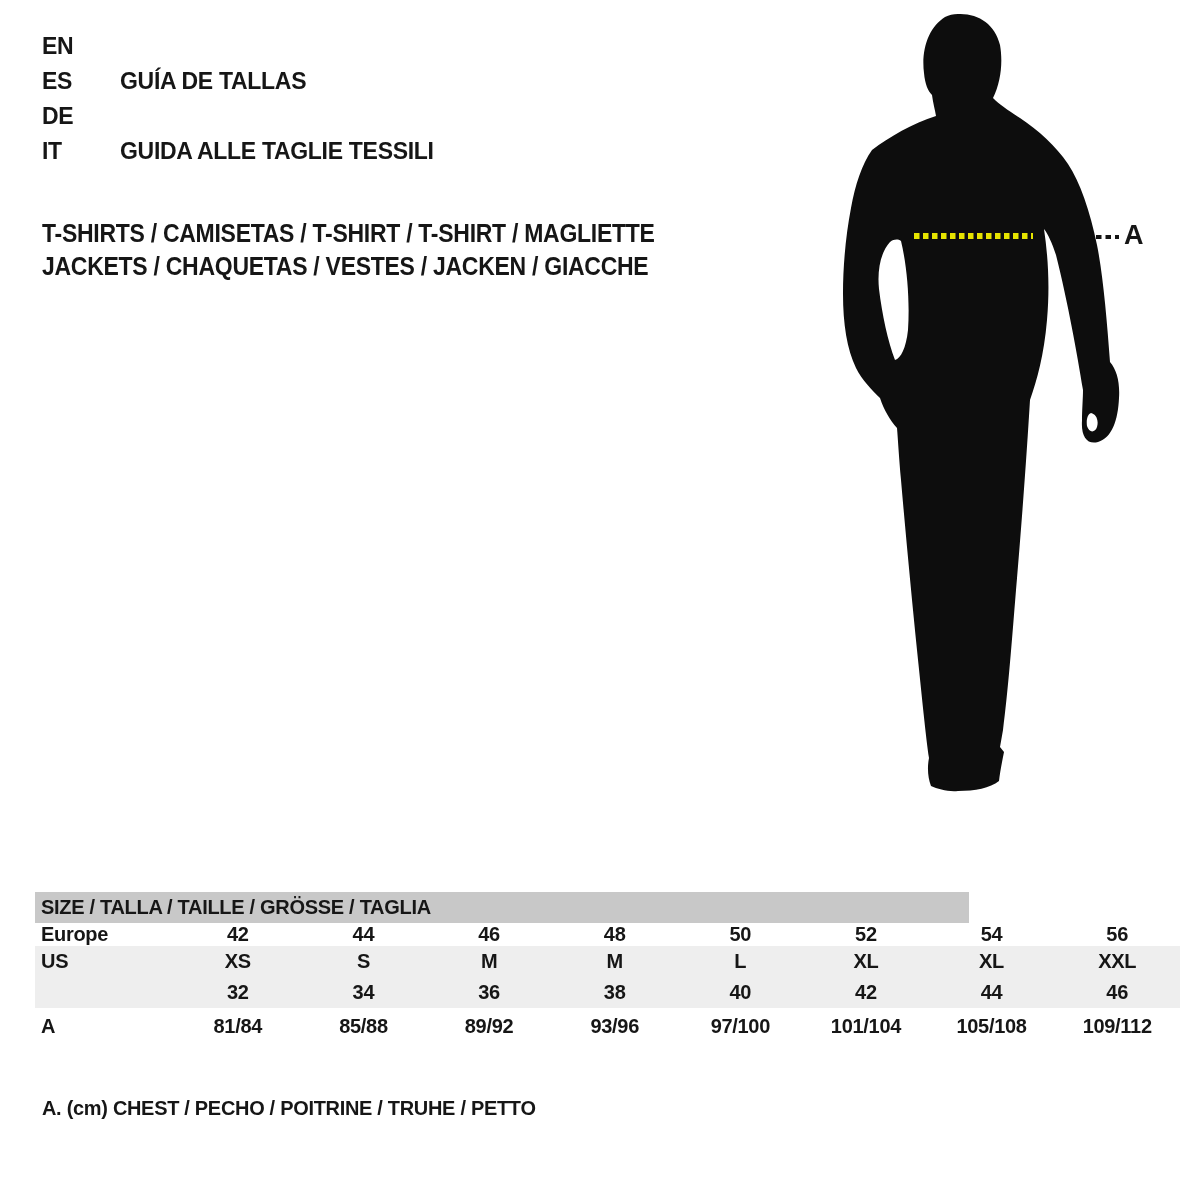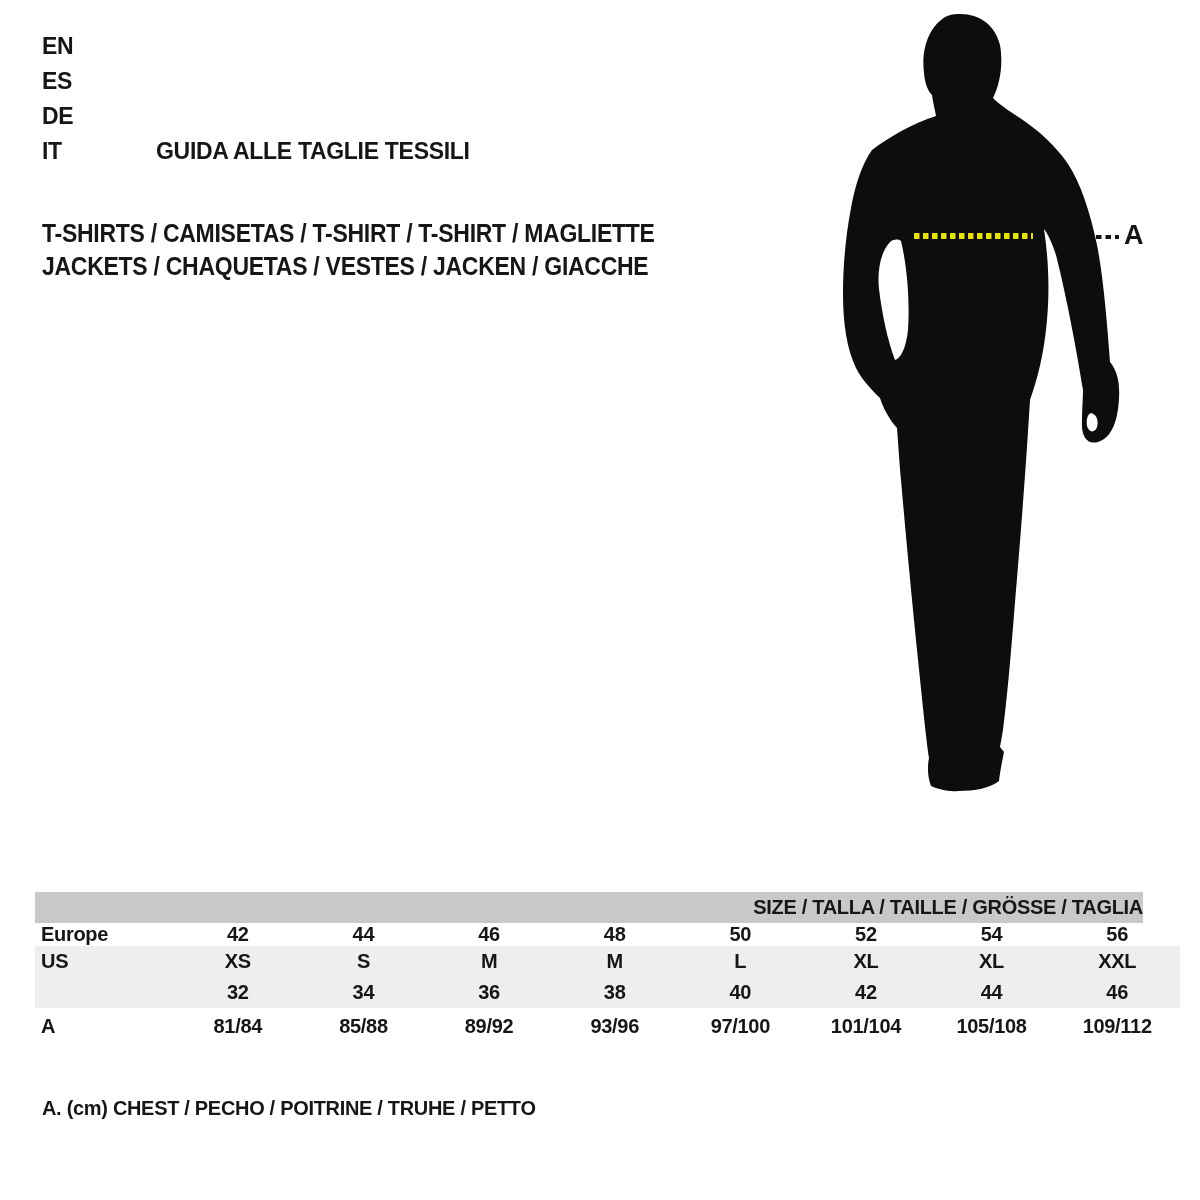--- a/index.html
+++ b/index.html
@@ -12,35 +12,35 @@
   }
   html,body{margin:0;padding:0;background:#ffffff;}
   .page{
     position:relative;width:1200px;height:1200px;background:#ffffff;
     font-family:"Liberation Sans","DejaVu Sans",sans-serif;
     font-weight:bold;color:var(--ink);overflow:hidden;
     letter-spacing:-0.3px;
   }
   
   .lang-block{position:absolute;left:42px;top:29px;}
-  .lang-row{display:flex;line-height:35px;font-size:23px;gap:36px;}
+  .lang-row{display:flex;line-height:35px;font-size:23px;}
   .lang-code{width:78px;flex:0 0 78px;}
   
   .categories{position:absolute;left:42px;top:217px;font-size:25px;line-height:33px;
     transform:scaleX(0.92);transform-origin:0 0;white-space:nowrap;}
   
   .figure-svg{position:absolute;left:840px;top:10px;width:290px;height:790px;}
   .figure-svg path{fill:var(--silhouette);}
   .measure-dots{stroke:var(--dot-color);stroke-width:6;stroke-dasharray:5.5 3.5;}
   .leader-dashes{stroke:var(--leader-color);stroke-width:4;stroke-dasharray:5.5 4;}
   .measure-label{position:absolute;left:1124px;top:220px;font-size:27px;line-height:30px;}
   
   .man-title{position:absolute;left:42px;top:845px;font-size:21px;line-height:21px;white-space:nowrap;}
-  .size-header{position:absolute;left:35px;top:892px;width:1108px;height:31px;
-    background:var(--header-bg);font-size:20px;line-height:31px;padding-left:12px;box-sizing:border-box;text-align:right;}
+  .size-header{position:absolute;left:35px;top:892px;width:934px;height:31px;
+    background:var(--header-bg);font-size:20px;line-height:31px;padding-left:6px;box-sizing:border-box;}
   .size-table{position:absolute;left:35px;top:923px;width:1145px;}
   .trow{display:flex;align-items:center;}
   .trow.shade{background:var(--row-alt-bg);}
   .r1{height:23px;}
   .r2{height:31px;justify-content:center;}
   .r3{height:31px;}
   .r4{height:36px;}
   .tlabel{flex:0 0 140px;padding-left:6px;box-sizing:border-box;font-size:20px;}
   .tcell{flex:1 1 0;text-align:center;font-size:20px;}
   
@@ -51,20 +51,21 @@
 <body>
 
 <div class="page">
 
   <div class="lang-block">
     <div class="lang-row">
       <span class="lang-code">EN</span>
     </div>
     <div class="lang-row">
       <span class="lang-code">ES</span>
+      <span class="lang-label">GUÍA DE TALLAS</span>
     </div>
     <div class="lang-row">
       <span class="lang-code">DE</span>
     </div>
     <div class="lang-row">
       <span class="lang-code">IT</span>
       <span class="lang-label">GUIDA ALLE TAGLIE TESSILI</span>
     </div>
   </div>
 

